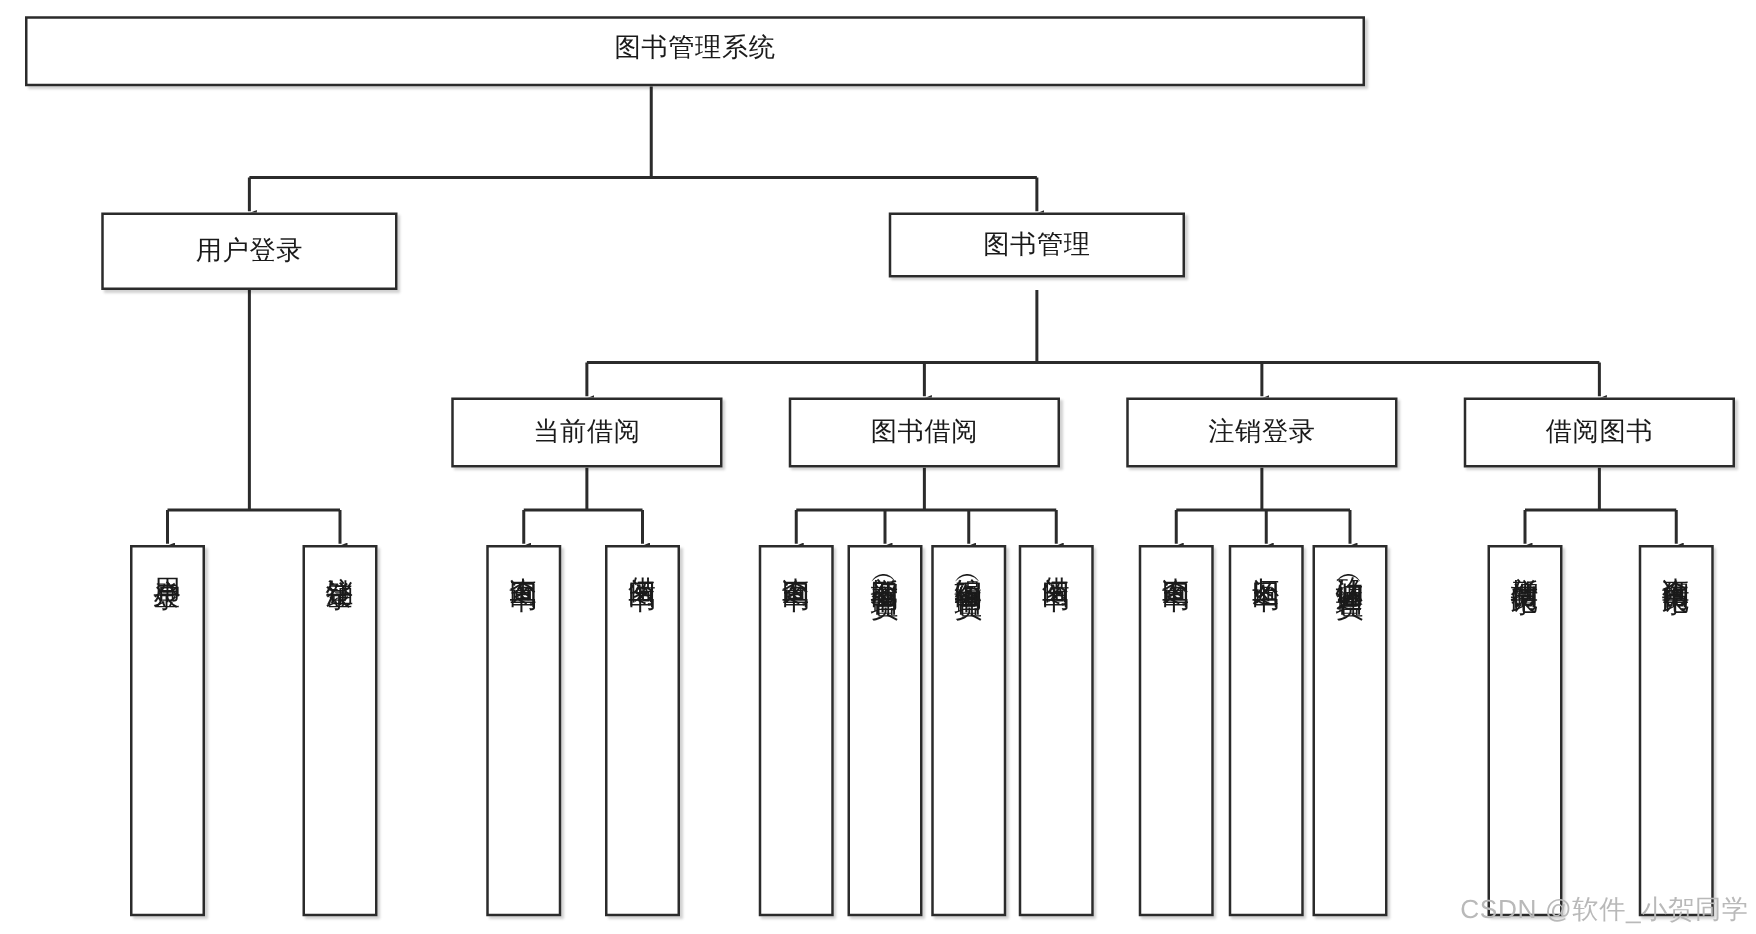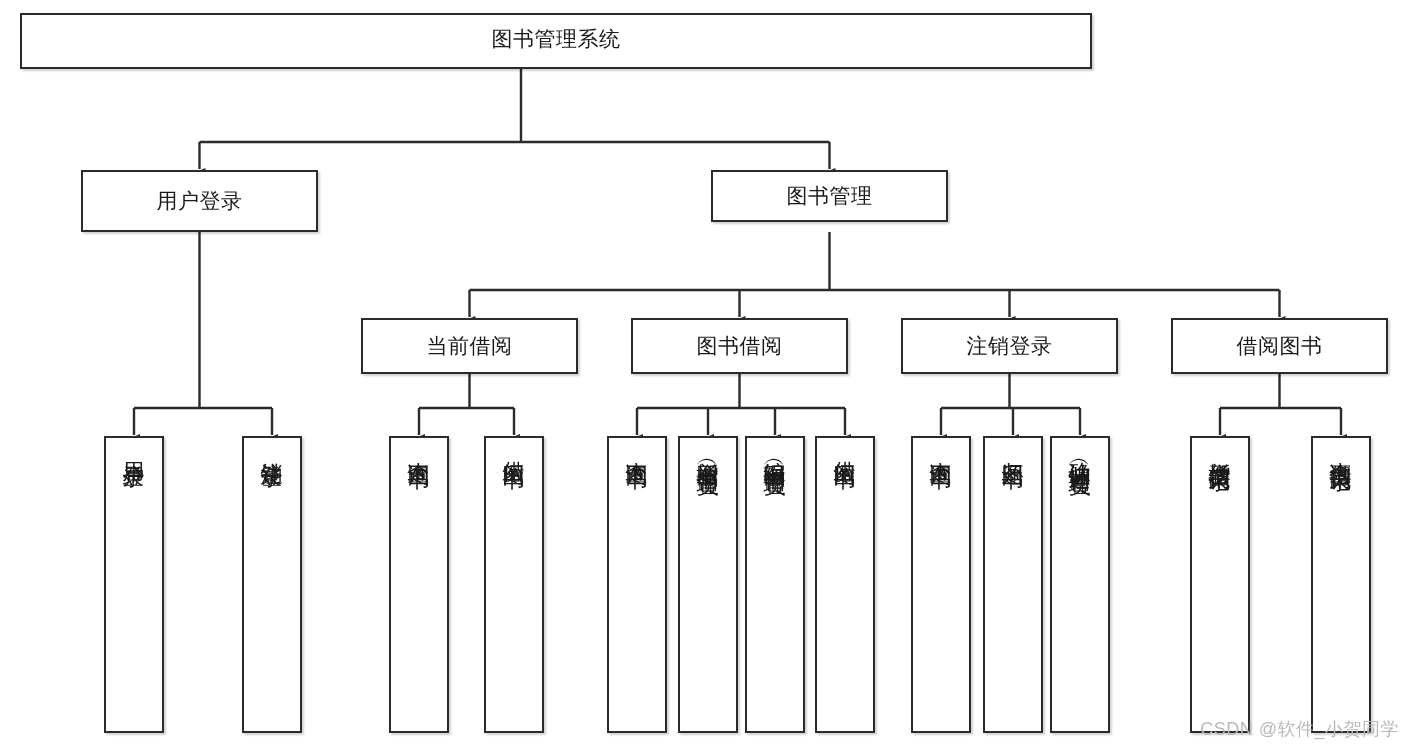--- a/index.html
+++ b/index.html
@@ -55,21 +55,21 @@
     text-orientation: upright;
     font-size: 22px;
     line-height: 1.05;
     letter-spacing: 2px;
     white-space: nowrap;
   }
   #watermark {
     position: absolute;
     right: 6px;
     bottom: 6px;
-    font-size: 18px;
+    font-size: 21px;
     color: #b9b9b9;
     letter-spacing: 0.5px;
     white-space: nowrap;
   }
 </style>
 </head>
 <body>
 
 <div id="canvas">
 

